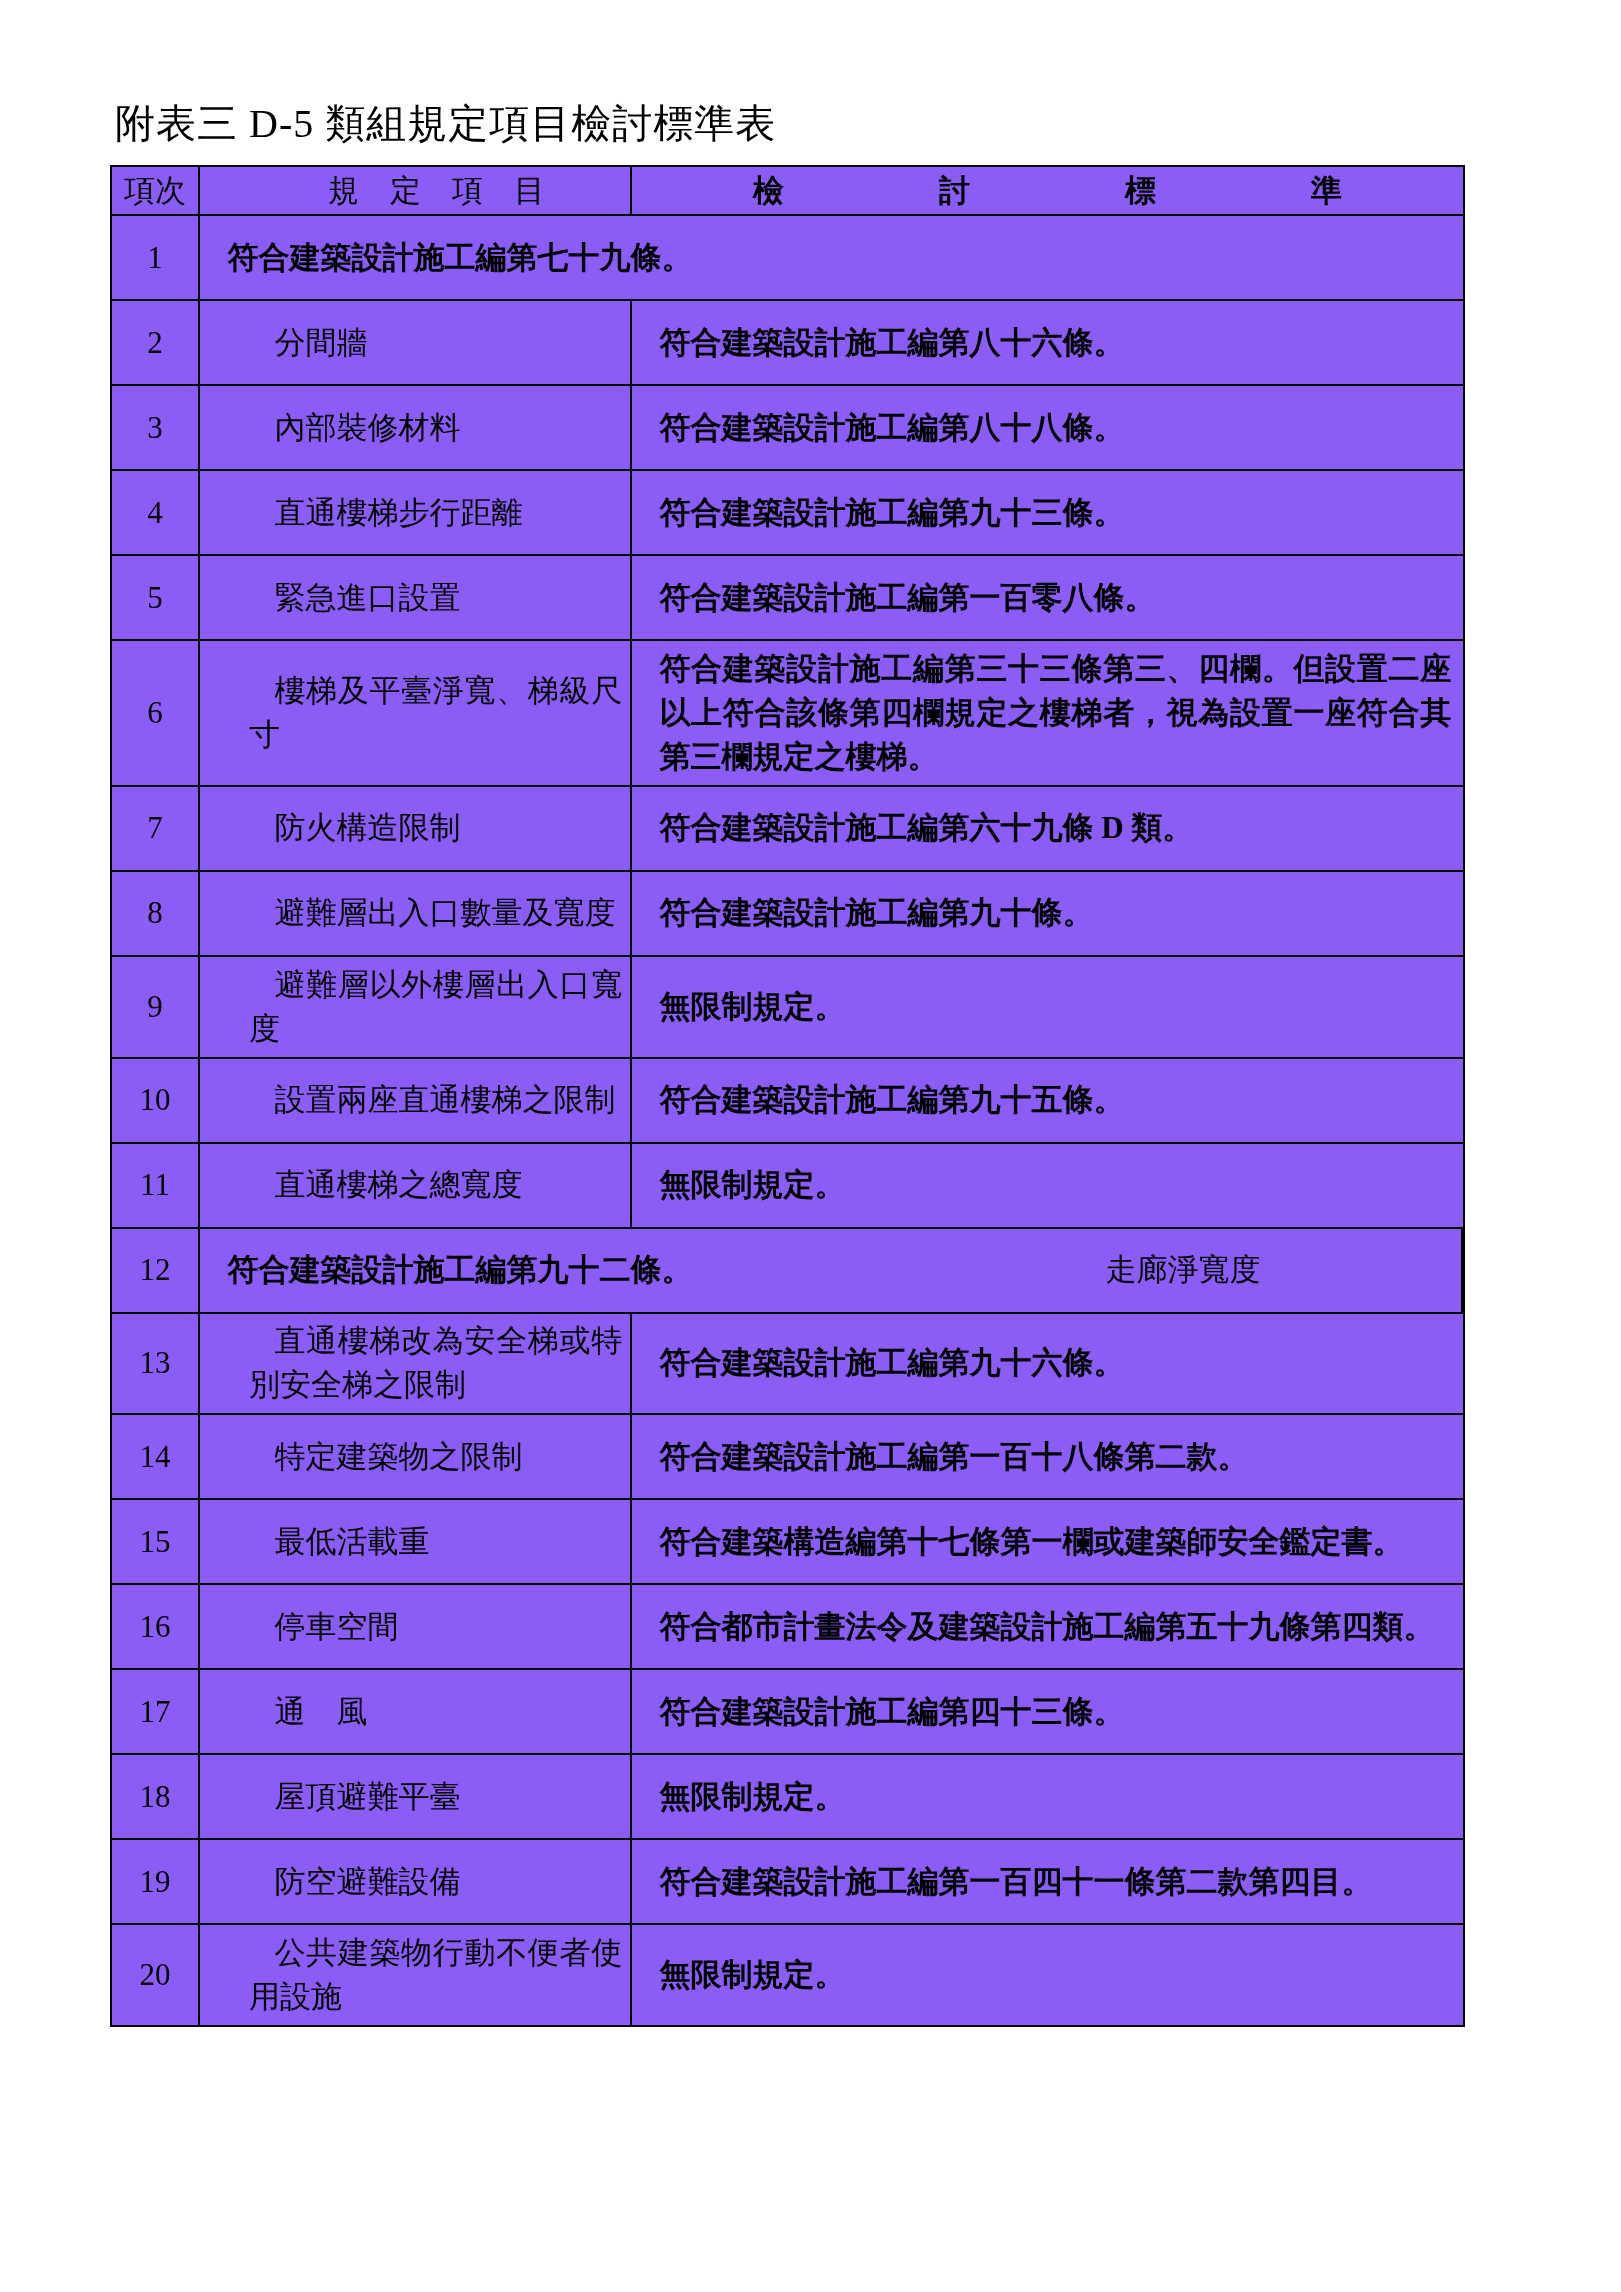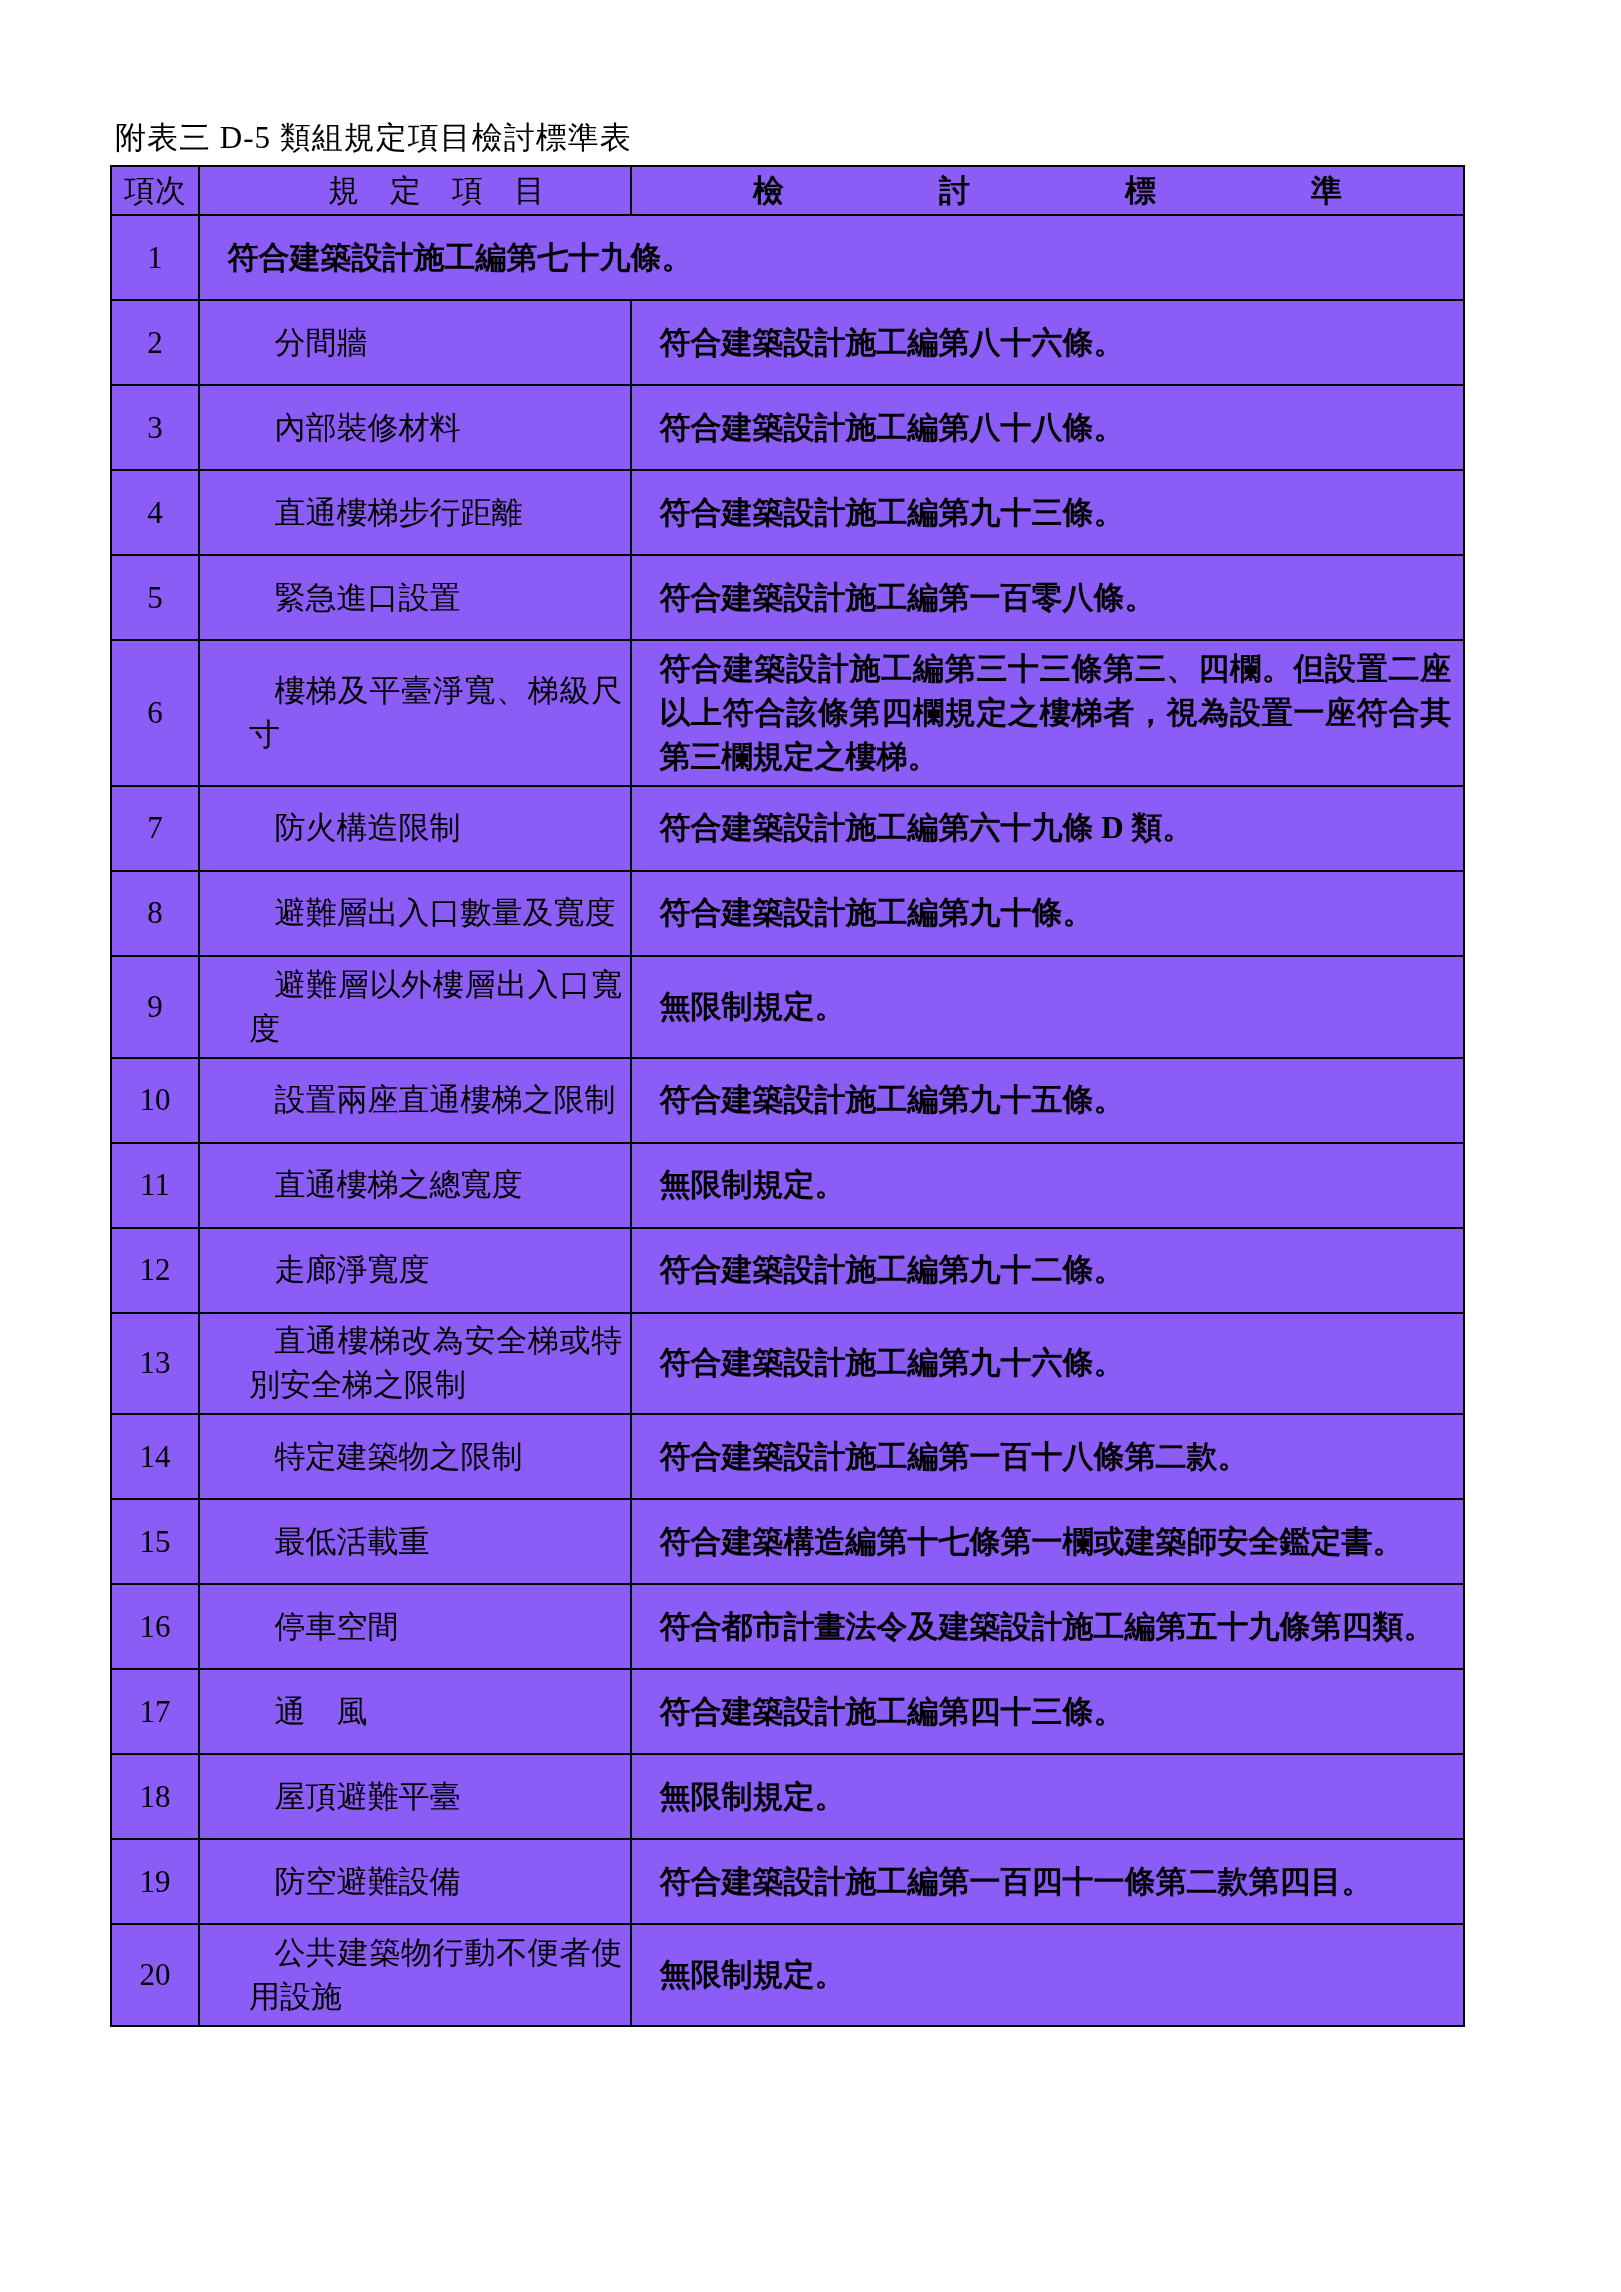--- a/index.html
+++ b/index.html
@@ -12,22 +12,22 @@
   .page {
     position: relative;
     width: 1621px;
     height: 2293px;
     background: #ffffff;
     overflow: hidden;
   }
   .doc-title {
     position: absolute;
     left: 115px;
-    top: 118px;
-    font-size: 31px;
+    top: 104px;
+    font-size: 40px;
     line-height: 39px;
     letter-spacing: 1px;
     white-space: nowrap;
   }
   .tbl {
     position: absolute;
     left: 110px;
     top: 165px;
     width: 1355px;
     border: 2px solid #000;
@@ -215,26 +215,26 @@
     <div class="cell item">
       <span class="item-text">直通樓梯之總寬度</span>
     </div>
     <div class="cell std">
       <span class="std-text">無限制規定。</span>
     </div>
   </div>
 
   <div class="row">
     <div class="cell num">12</div>
+    <div class="cell std">
+      <span class="std-text">符合建築設計施工編第九十二條。</span>
+    </div>
     <div class="cell item">
       <span class="item-text">走廊淨寬度</span>
     </div>
-    <div class="cell std">
-      <span class="std-text">符合建築設計施工編第九十二條。</span>
-    </div>
   </div>
 
   <div class="row">
     <div class="cell num">13</div>
     <div class="cell item">
       <span class="item-text">直通樓梯改為安全梯或特別安全梯之限制</span>
     </div>
     <div class="cell std">
       <span class="std-text">符合建築設計施工編第九十六條。</span>
     </div>

